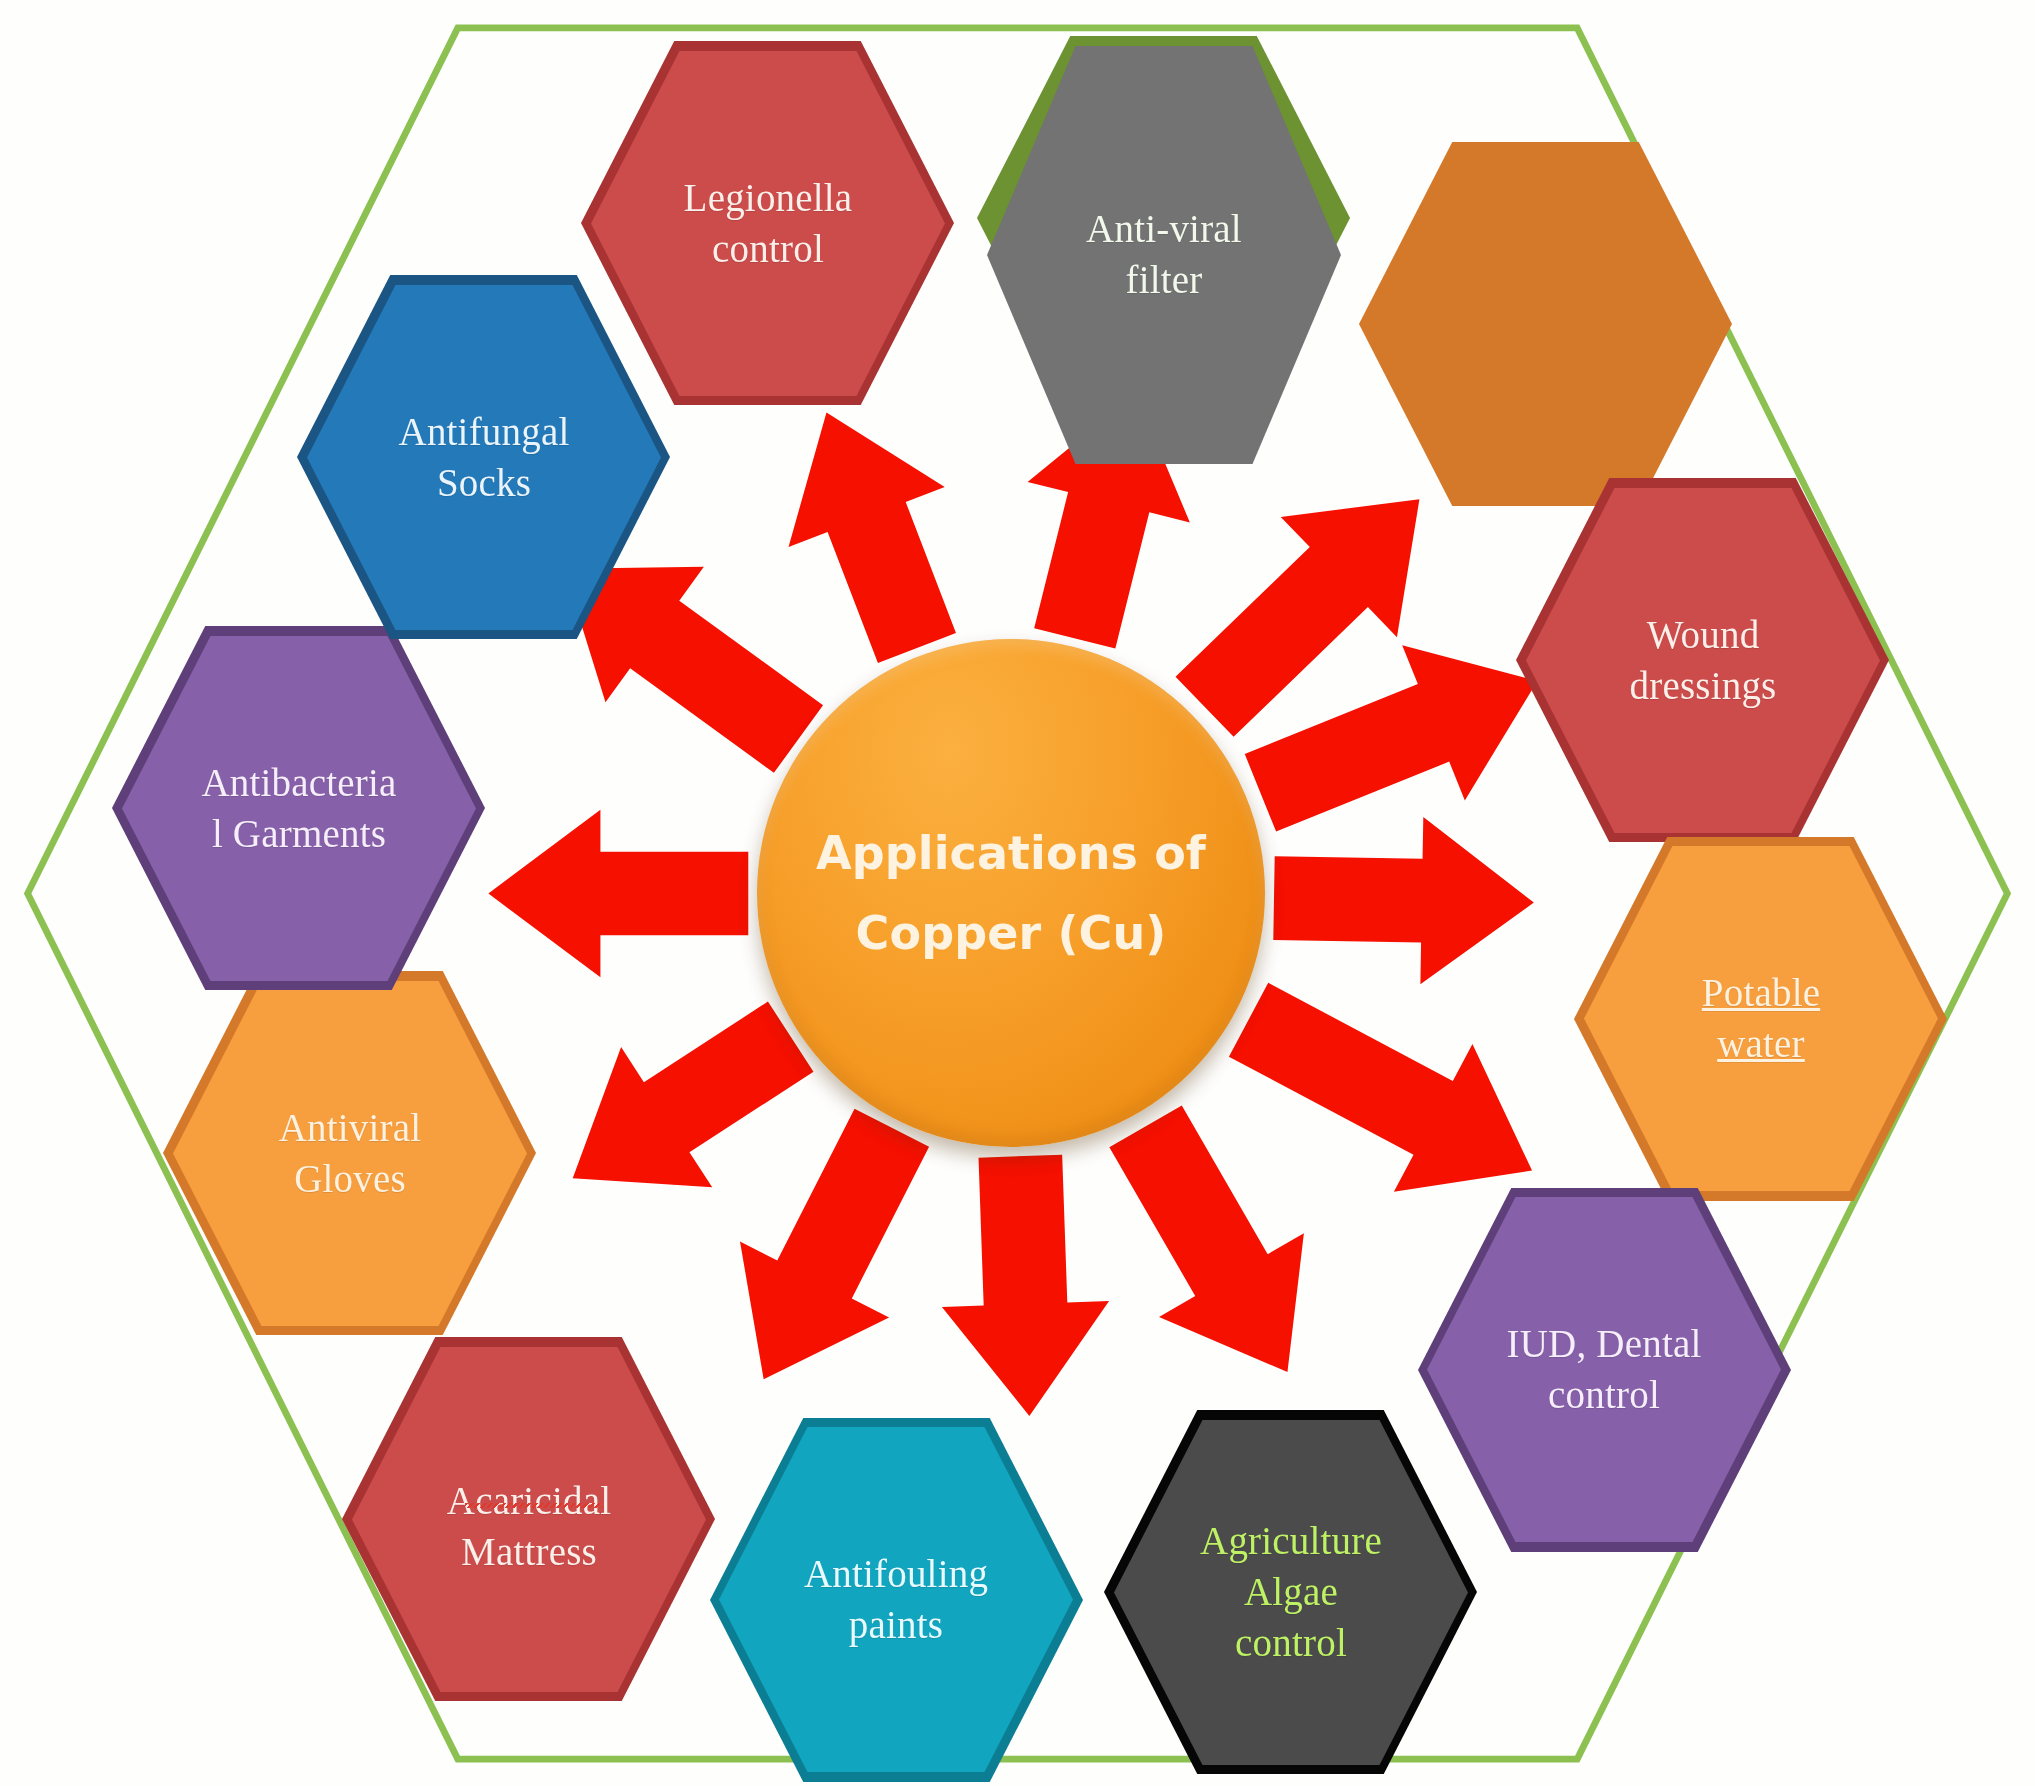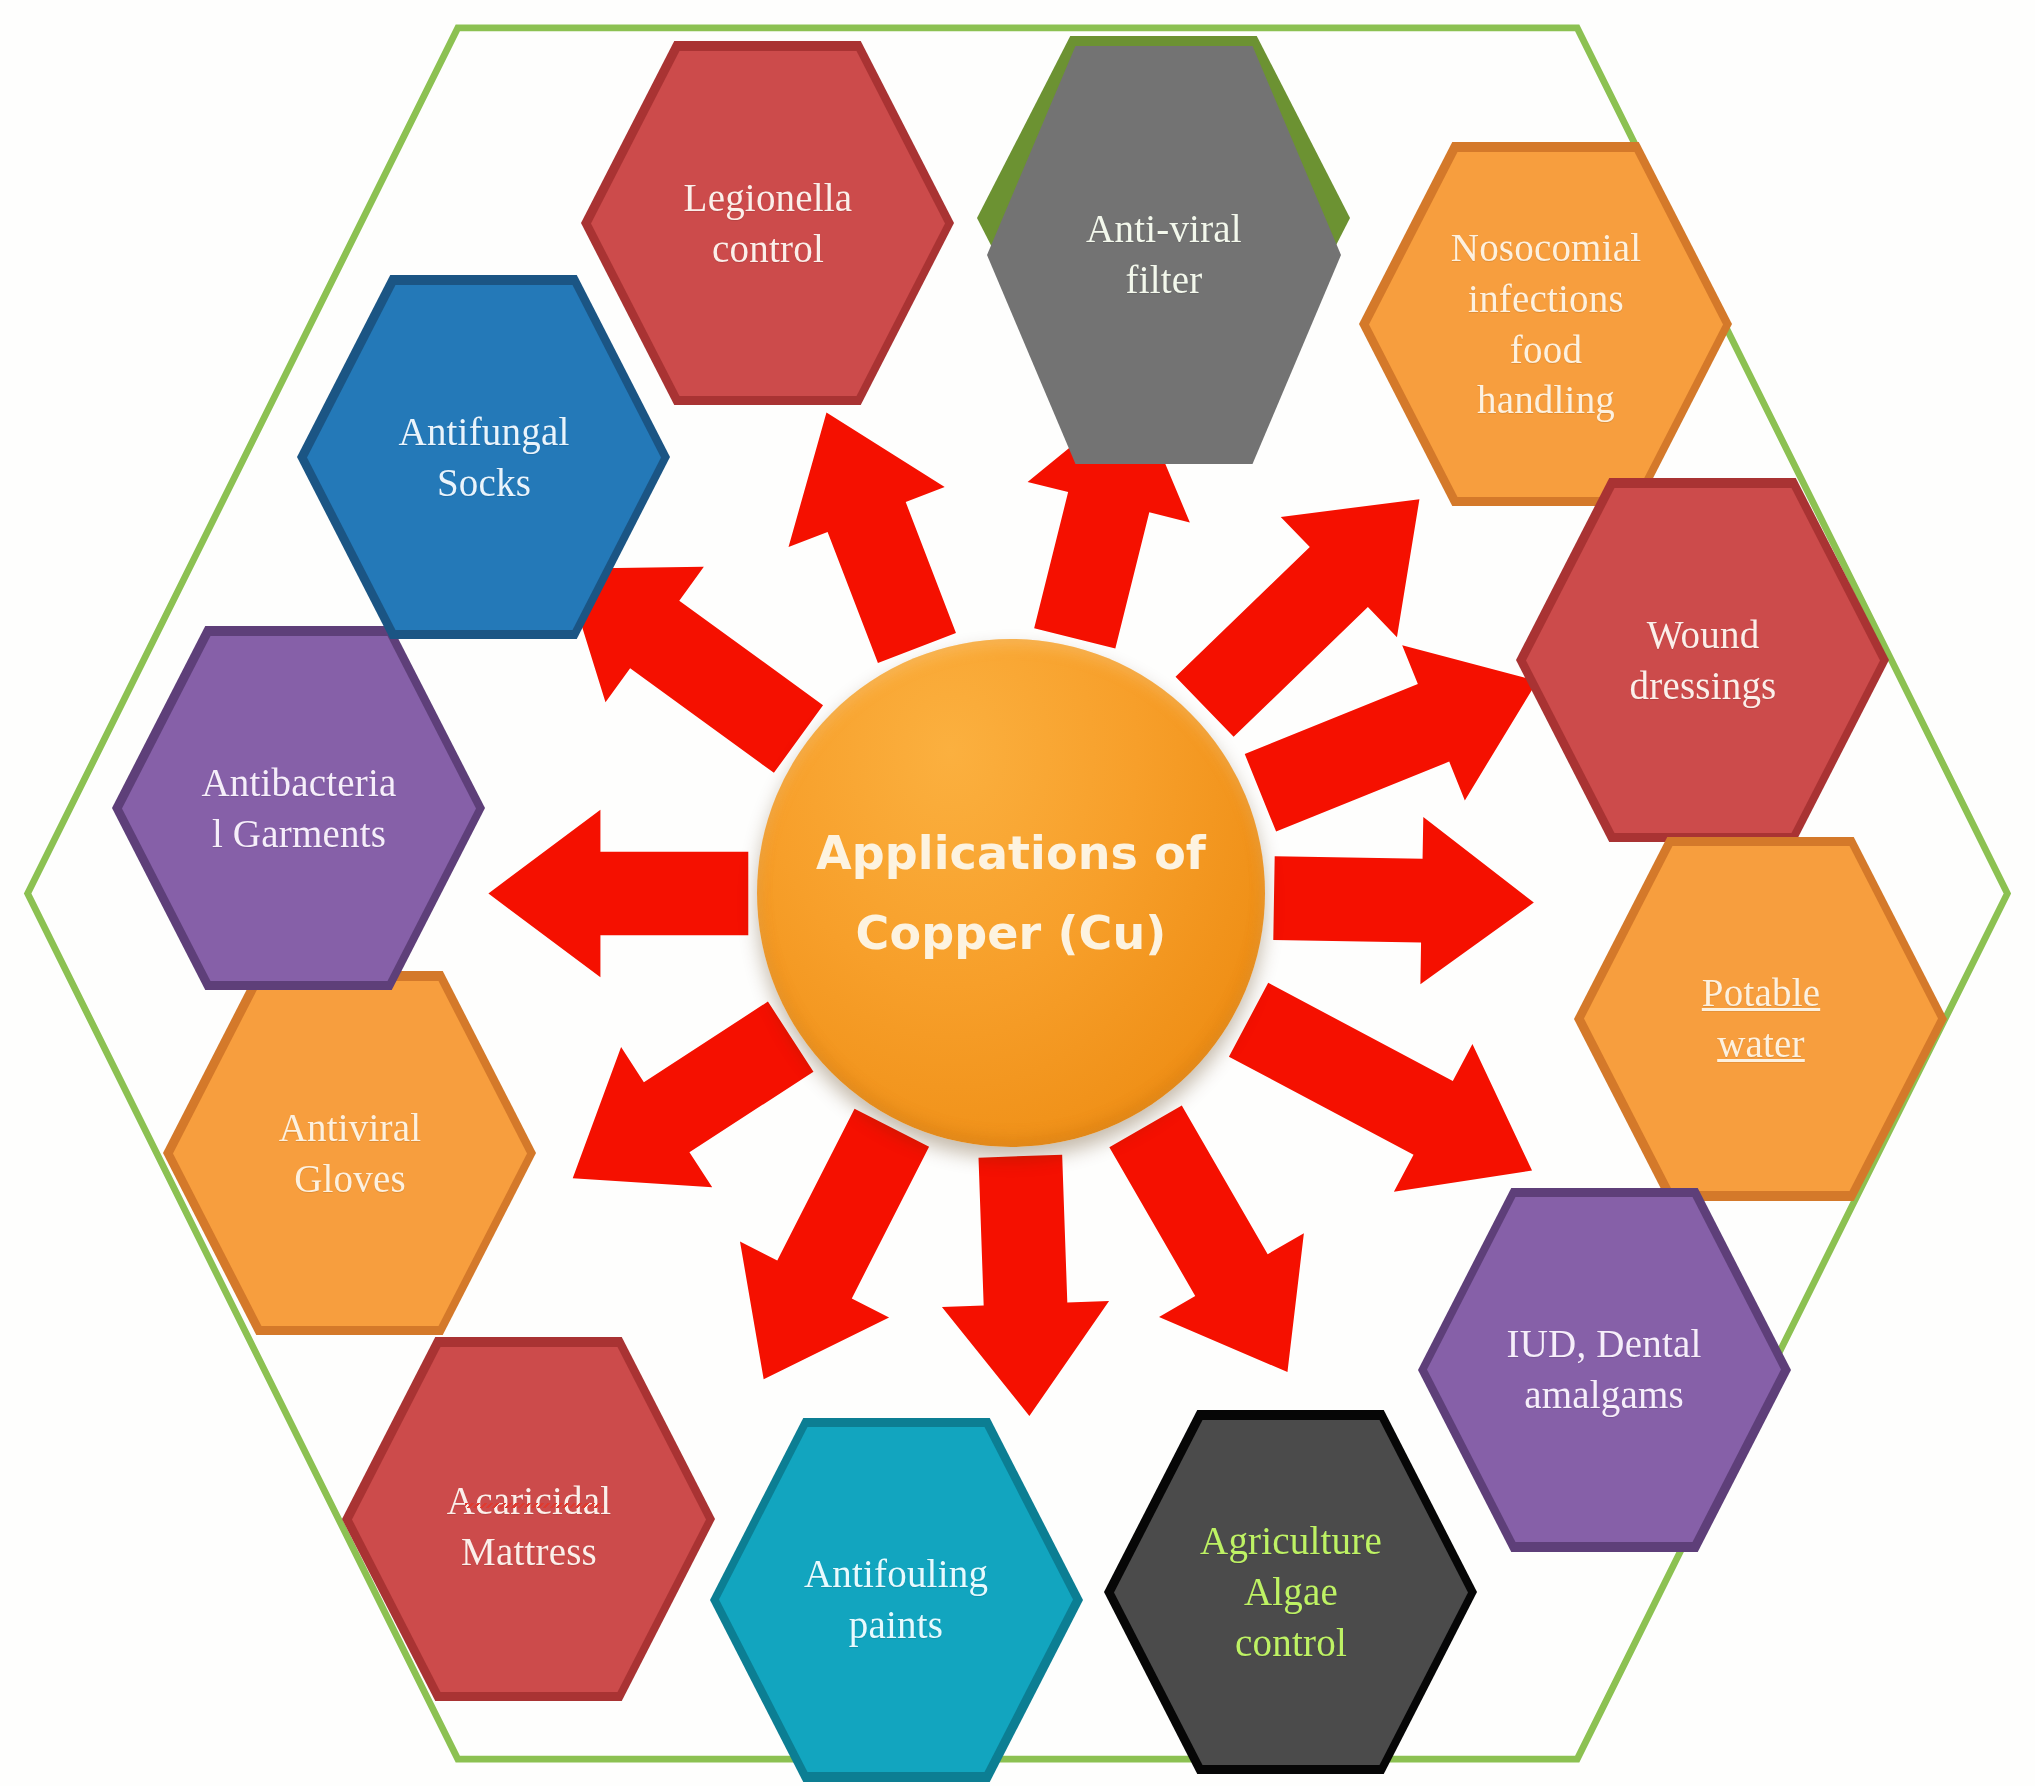--- a/index.html
+++ b/index.html
@@ -109,40 +109,34 @@
       <div class="hex" style="left: 591px; top: 51px; width: 354px; height: 345px; background: rgb(204, 75, 75);">
         <div class="hex-label" style="color: rgb(251, 239, 234);">Legionella
 control</div>
       </div>
       <div class="hex-outer" style="left: 977px; top: 36px; width: 373px; height: 364px; background: rgb(108, 146, 50); filter: drop-shadow(rgba(0, 0, 0, 0.28) 3px 4.5px 3.7px);"></div>
       <div class="hex" style="left: 987px; top: 46px; width: 354px; height: 418px; background: #737373;">
         <div class="hex-label" style="color: rgb(243, 248, 236);">Anti-viral
 filter</div>
       </div>
       <div class="hex-outer" style="left: 1359px; top: 142px; width: 373px; height: 364px; background: rgb(212, 121, 42); filter: drop-shadow(rgba(0, 0, 0, 0.28) 3px 4.5px 3.7px);"></div>
-      <div class="hex" style="left: 1369px; top: 152px; width: 354px; height: 345px; background: rgb(247, 158, 62);">
-        <div class="hex-label" style="color: rgb(253, 241, 223);">Nosocomial
-infections
-food
-handling</div>
-      </div>
       <div class="hex-outer" style="left: 1516px; top: 478px; width: 373px; height: 364px; background: rgb(169, 51, 51); filter: drop-shadow(rgba(0, 0, 0, 0.28) 3px 4.5px 3.7px);"></div>
       <div class="hex" style="left: 1526px; top: 488px; width: 354px; height: 345px; background: rgb(204, 75, 75); text-align: center;">
         <div class="hex-label" style="color: rgb(251, 239, 234);">Wound
 dressings</div>
       </div>
       <div class="hex-outer" style="left: 1574px; top: 837px; width: 373px; height: 364px; background: rgb(212, 121, 42); filter: drop-shadow(rgba(0, 0, 0, 0.28) 3px 4.5px 3.7px);"></div>
       <div class="hex" style="left: 1584px; top: 846px; width: 354px; height: 345px; background: rgb(247, 158, 62);">
         <div class="hex-label" style="color: rgb(253, 241, 223); text-decoration: underline;">Potable
 water</div>
       </div>
       <div class="hex-outer" style="left: 1418px; top: 1188px; width: 373px; height: 364px; background: rgb(94, 63, 121); filter: drop-shadow(rgba(0, 0, 0, 0.28) 3px 4.5px 3.7px);"></div>
       <div class="hex" style="left: 1427px; top: 1197px; width: 354px; height: 345px; background: rgb(134, 96, 168);">
         <div class="hex-label" style="color: rgb(246, 238, 250);">IUD, Dental
-amalgams</div>
+control</div>
       </div>
       <div class="hex-outer" style="left: 1104px; top: 1410px; width: 373px; height: 364px; background: rgb(6, 6, 6); filter: drop-shadow(rgba(0, 0, 0, 0.28) 3px 4.5px 3.7px);"></div>
       <div class="hex" style="left: 1114px; top: 1420px; width: 354px; height: 345px; background: rgb(75, 75, 75);">
         <div class="hex-label" style="color: #bef264;">Agriculture
 Algae
 control</div>
       </div>
       <div class="hex-outer" style="left: 710px; top: 1418px; width: 373px; height: 364px; background: rgb(12, 126, 147); filter: drop-shadow(rgba(0, 0, 0, 0.28) 3px 4.5px 3.7px);"></div>
       <div class="hex" style="left: 719px; top: 1427px; width: 354px; height: 345px; background: rgb(18, 165, 191);">
         <div class="hex-label" style="color: rgb(232, 250, 254);">Antifouling

